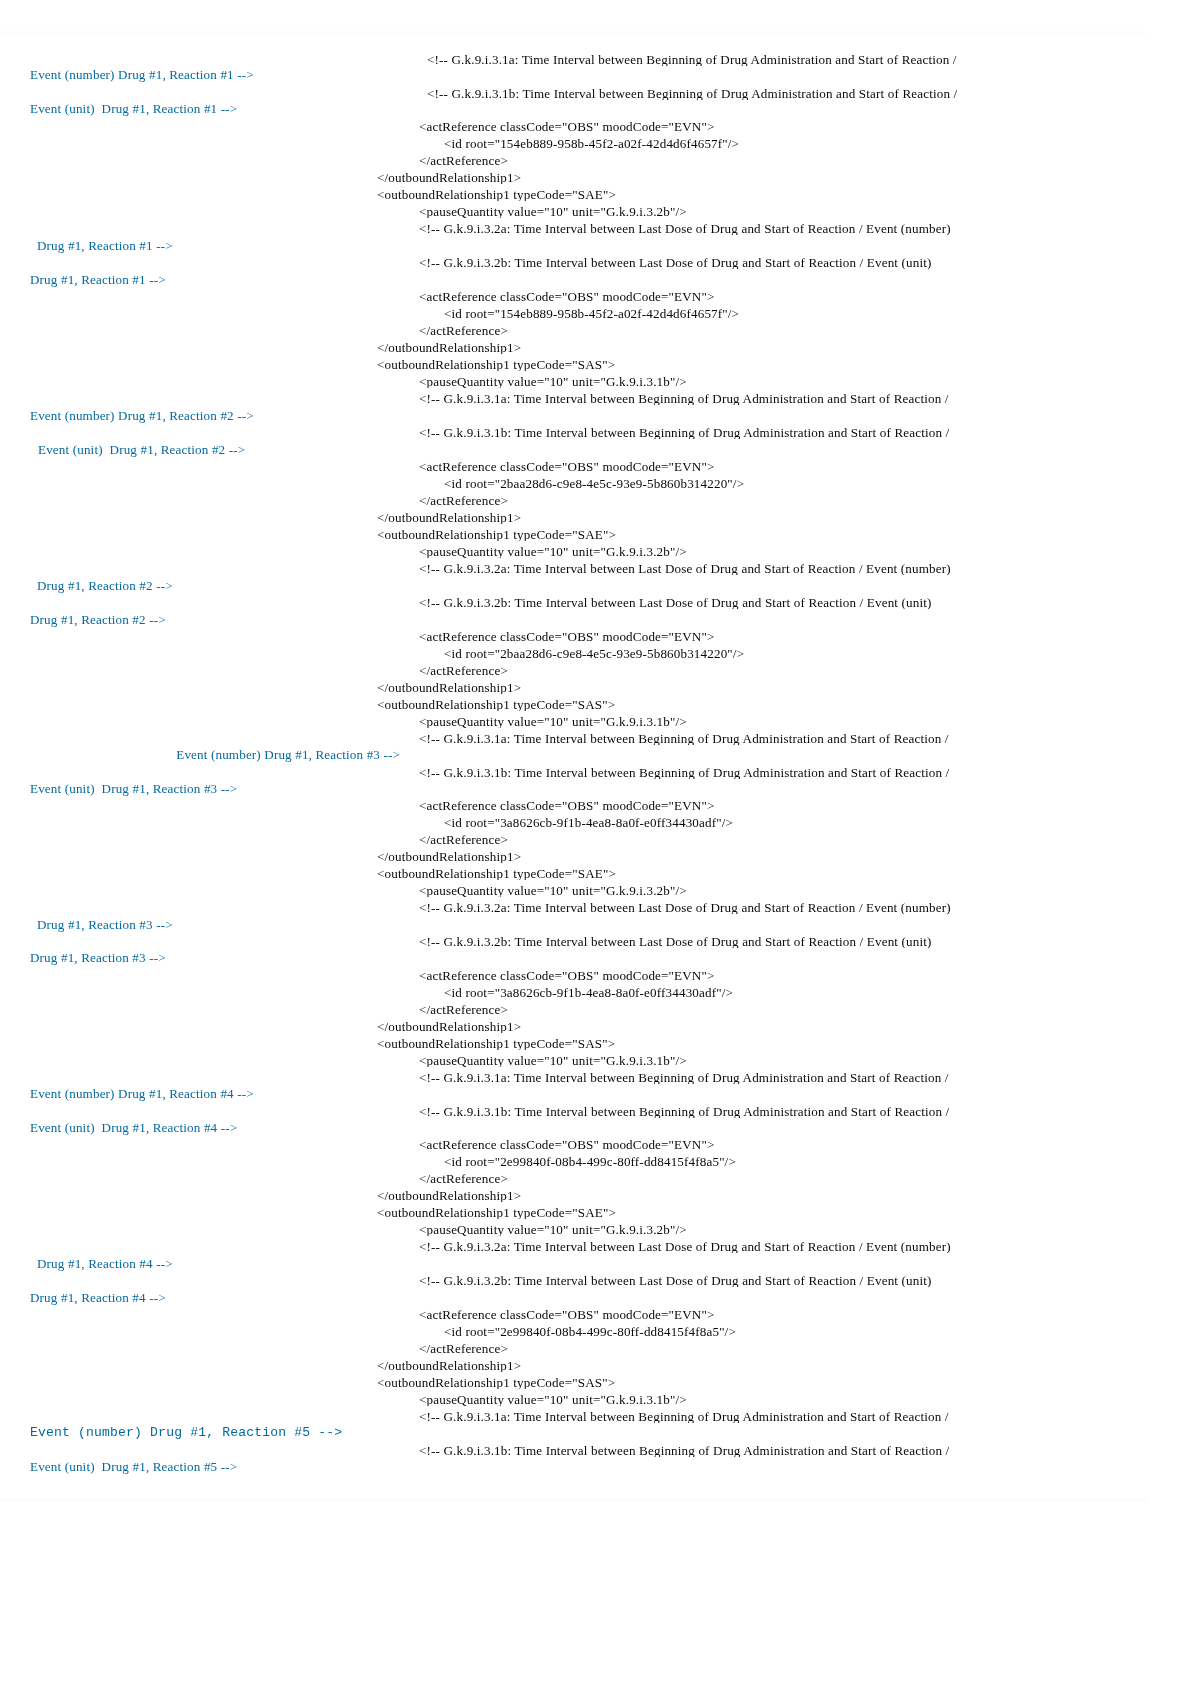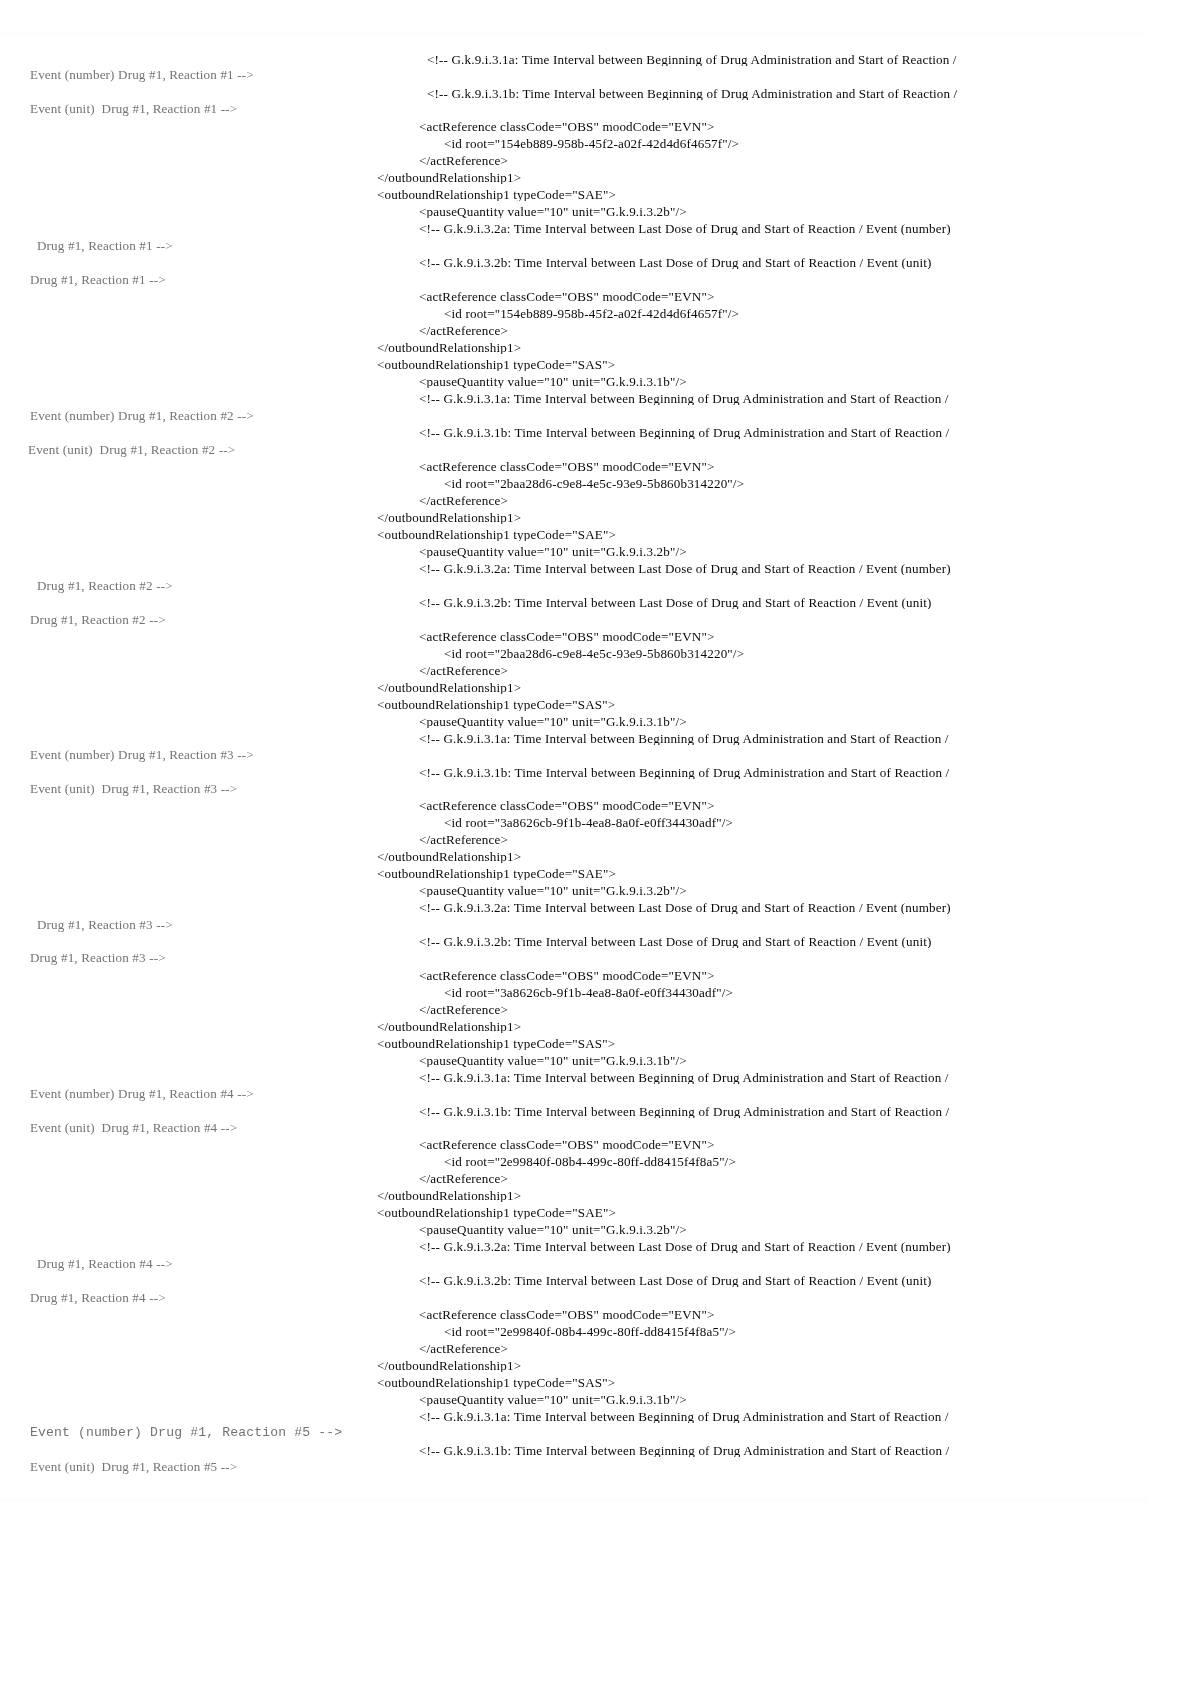--- a/index.html
+++ b/index.html
@@ -43,21 +43,21 @@
     height: 1472px;
   }
   .tail-line {
     position: absolute;
     left: 0;
     width: 400px;
     font-family: "Liberation Serif", "DejaVu Serif", serif;
     font-size: 13.1px;
     line-height: 13.1px;
     letter-spacing: 0.15px;
-    color: #737373;
+    color: #0369a1;
     white-space: pre;
   }
   
   #code-col {
     position: absolute;
     left: 0;
     top: 31px;
     width: 1181px;
     height: 1472px;
   }
@@ -177,24 +177,24 @@
       <div class="code-line" style="top: 1379px;"><span class="txt" style="margin-left: 419px;">&lt;!-- G.k.9.i.3.1a: Time Interval between Beginning of Drug Administration and Start of Reaction /</span></div>
       <div class="code-line" style="top: 1413px;"><span class="txt" style="margin-left: 419px;">&lt;!-- G.k.9.i.3.1b: Time Interval between Beginning of Drug Administration and Start of Reaction /</span></div>
     </div>
 
   <div id="left-col">
       <div class="tail-line" style="top: 37px;"><span class="txt" style="margin-left: 30px;">Event (number) Drug #1, Reaction #1 --&gt;</span></div>
       <div class="tail-line" style="top: 71px;"><span class="txt" style="margin-left: 30px;">Event (unit)  Drug #1, Reaction #1 --&gt;</span></div>
       <div class="tail-line" style="top: 208px;"><span class="txt" style="margin-left: 37px;">Drug #1, Reaction #1 --&gt;</span></div>
       <div class="tail-line" style="top: 242px;"><span class="txt" style="margin-left: 30px;">Drug #1, Reaction #1 --&gt;</span></div>
       <div class="tail-line" style="top: 378px;"><span class="txt" style="margin-left: 30px;">Event (number) Drug #1, Reaction #2 --&gt;</span></div>
-      <div class="tail-line" style="top: 412px;"><span class="txt" style="margin-left: 28px;">Event (unit)  Drug #1, Reaction #2 --&gt;</span></div>
+      <div class="tail-line" style="top: 412px;"><span class="txt" style="margin-left: 38px;">Event (unit)  Drug #1, Reaction #2 --&gt;</span></div>
       <div class="tail-line" style="top: 548px;"><span class="txt" style="margin-left: 37px;">Drug #1, Reaction #2 --&gt;</span></div>
       <div class="tail-line" style="top: 582px;"><span class="txt" style="margin-left: 30px;">Drug #1, Reaction #2 --&gt;</span></div>
-      <div class="tail-line" style="top: 717px;"><span class="txt" style="margin-left: 30px;">Event (number) Drug #1, Reaction #3 --&gt;</span></div>
+      <div class="tail-line" style="top: 717px; text-align: right;"><span class="txt" style="margin-left: 30px;">Event (number) Drug #1, Reaction #3 --&gt;</span></div>
       <div class="tail-line" style="top: 751px;"><span class="txt" style="margin-left: 30px;">Event (unit)  Drug #1, Reaction #3 --&gt;</span></div>
       <div class="tail-line" style="top: 887px;"><span class="txt" style="margin-left: 37px;">Drug #1, Reaction #3 --&gt;</span></div>
       <div class="tail-line" style="top: 920px;"><span class="txt" style="margin-left: 30px;">Drug #1, Reaction #3 --&gt;</span></div>
       <div class="tail-line" style="top: 1056px;"><span class="txt" style="margin-left: 30px;">Event (number) Drug #1, Reaction #4 --&gt;</span></div>
       <div class="tail-line" style="top: 1090px;"><span class="txt" style="margin-left: 30px;">Event (unit)  Drug #1, Reaction #4 --&gt;</span></div>
       <div class="tail-line" style="top: 1226px;"><span class="txt" style="margin-left: 37px;">Drug #1, Reaction #4 --&gt;</span></div>
       <div class="tail-line" style="top: 1260px;"><span class="txt" style="margin-left: 30px;">Drug #1, Reaction #4 --&gt;</span></div>
       <div class="tail-line" style="top: 1395px; font-family: Liberation Mono, monospace;"><span class="txt" style="margin-left: 30px;">Event (number) Drug #1, Reaction #5 --&gt;</span></div>
       <div class="tail-line" style="top: 1429px;"><span class="txt" style="margin-left: 30px;">Event (unit)  Drug #1, Reaction #5 --&gt;</span></div>
     </div>

